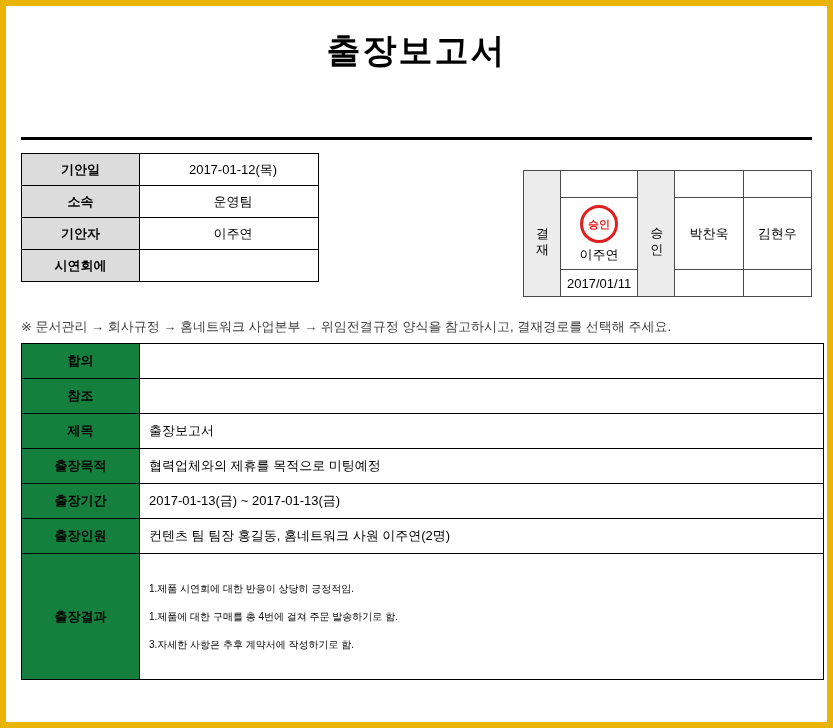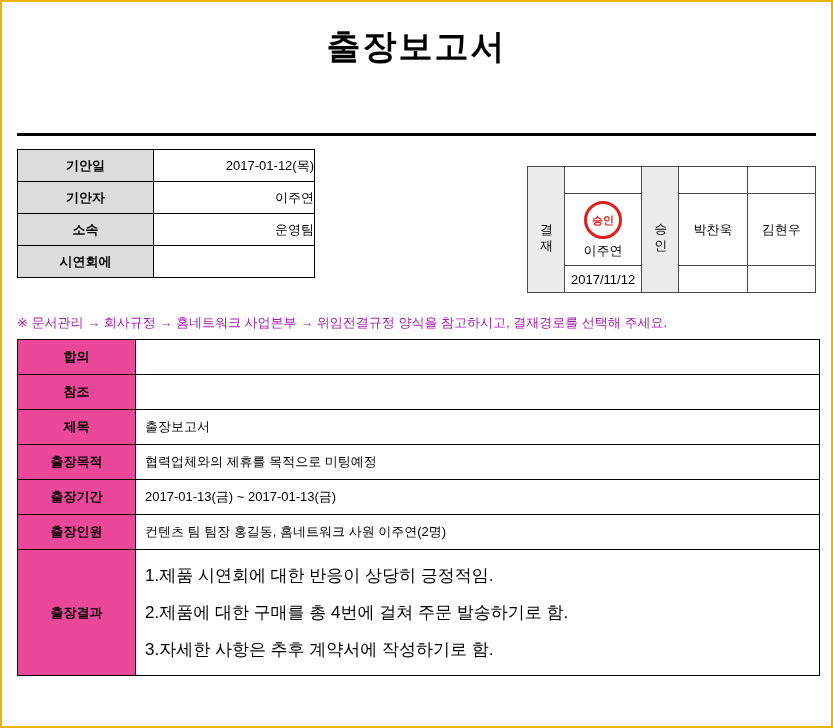--- a/index.html
+++ b/index.html
@@ -6,21 +6,21 @@
   html, body { background: #fff; }
   body {
     font-family: "Liberation Sans", "DejaVu Sans", sans-serif;
     color: #000;
   }
   .page {
     position: relative;
     width: 833px;
     height: 728px;
     background: #fff;
-    border: 2px solid #eab308;
+    border: 6px solid #eab308;
     overflow: hidden;
   }
   
   .doc-title {
     margin-top: 22px;
     text-align: center;
     font-size: 34px;
     font-weight: bold;
     letter-spacing: 2px;
   }
@@ -45,28 +45,28 @@
   table { border-collapse: collapse; }
   
   .info-table { width: 298px; }
   .info-table th, .info-table td {
     border: 1px solid #000;
     height: 32px;
     font-size: 13px;
     vertical-align: middle;
   }
   .info-table th {
-    width: 136px;
+    width: 118px;
     background: #dcdcdc;
     font-weight: bold;
     text-align: center;
   }
   .info-table td {
     padding-left: 8px;
-    text-align: right;
+    text-align: center;
   }
   
   .approval-wrap { margin-top: 17px; }
   .approval-table { width: 289px; }
   .approval-table td {
     border: 1px solid #4a4a4a;
     font-size: 13px;
     text-align: center;
     vertical-align: middle;
     background: #fff;
@@ -100,69 +100,69 @@
     letter-spacing: 0;
   }
   .stamp-name { font-size: 13px; }
   .approval-date { font-size: 12px; }
   
   .notice {
     position: absolute;
     left: 15px;
     top: 312px;
     font-size: 13px;
-    color: #a21caf;
+    color: #404040;
     white-space: nowrap;
   }
   
   .main-table {
     position: absolute;
     left: 15px;
     top: 337px;
     width: 803px;
   }
   .main-table th, .main-table td {
     border: 1px solid #000;
     font-size: 13px;
     vertical-align: middle;
   }
   .main-table th {
     width: 118px;
-    background: #ec4899;
+    background: #15803d;
     font-weight: bold;
     text-align: center;
   }
   .main-table td { padding-left: 9px; text-align: left; }
   .main-table tr.std th, .main-table tr.std td { height: 35px; }
   .main-table tr.result-row th, .main-table tr.result-row td { height: 126px; }
-  .result-cell p { margin: 14px 0; font-size: 17px; }
+  .result-cell p { margin: 14px 0; font-size: 10px; }
 </style>
 </head>
 <body>
 
 <div class="page">
 
   <h1 class="doc-title">출장보고서</h1>
   <div class="title-rule"></div>
 
   <div class="upper">
 
     <table class="info-table">
       <tbody>
         <tr>
           <th>기안일</th>
           <td>2017-01-12(목)</td>
         </tr>
         <tr>
+          <th>소속</th>
+          <td>운영팀</td>
+        </tr>
+        <tr>
           <th>기안자</th>
           <td>이주연</td>
-        </tr>
-        <tr>
-          <th>소속</th>
-          <td>운영팀</td>
         </tr>
         <tr>
           <th>시연회에</th>
           <td></td>
         </tr>
       </tbody>
     </table>
 
     <div class="approval-wrap">
       <table class="approval-table">
@@ -178,21 +178,21 @@
             <td class="signer-col">
               <div class="stamp">
                 <span>승인</span>
               </div>
               <div class="stamp-name">이주연</div>
             </td>
             <td class="name-col">박찬욱</td>
             <td class="name-col">김현우</td>
           </tr>
           <tr class="r3">
-            <td class="approval-date">2017/11/12</td>
+            <td class="approval-date">2017/01/11</td>
             <td></td>
             <td></td>
           </tr>
         </tbody>
       </table>
     </div>
   </div>
 
   <div class="notice">※ 문서관리 → 회사규정 → 홈네트워크 사업본부 → 위임전결규정 양식을 참고하시고, 결재경로를 선택해 주세요.</div>
 
@@ -219,20 +219,20 @@
         <td>2017-01-13(금) ~ 2017-01-13(금)</td>
       </tr>
       <tr class="std">
         <th>출장인원</th>
         <td>컨텐츠 팀 팀장 홍길동, 홈네트워크 사원 이주연(2명)</td>
       </tr>
       <tr class="result-row">
         <th>출장결과</th>
         <td class="result-cell">
           <p>1.제품 시연회에 대한 반응이 상당히  긍정적임.</p>
-          <p>2.제품에 대한 구매를 총 4번에 걸쳐 주문 발송하기로 함.</p>
+          <p>1.제품에 대한 구매를 총 4번에 걸쳐 주문 발송하기로 함.</p>
           <p>3.자세한 사항은 추후 계약서에 작성하기로 함.</p>
         </td>
       </tr>
     </tbody>
   </table>
 
 </div>
 
 </body></html>

